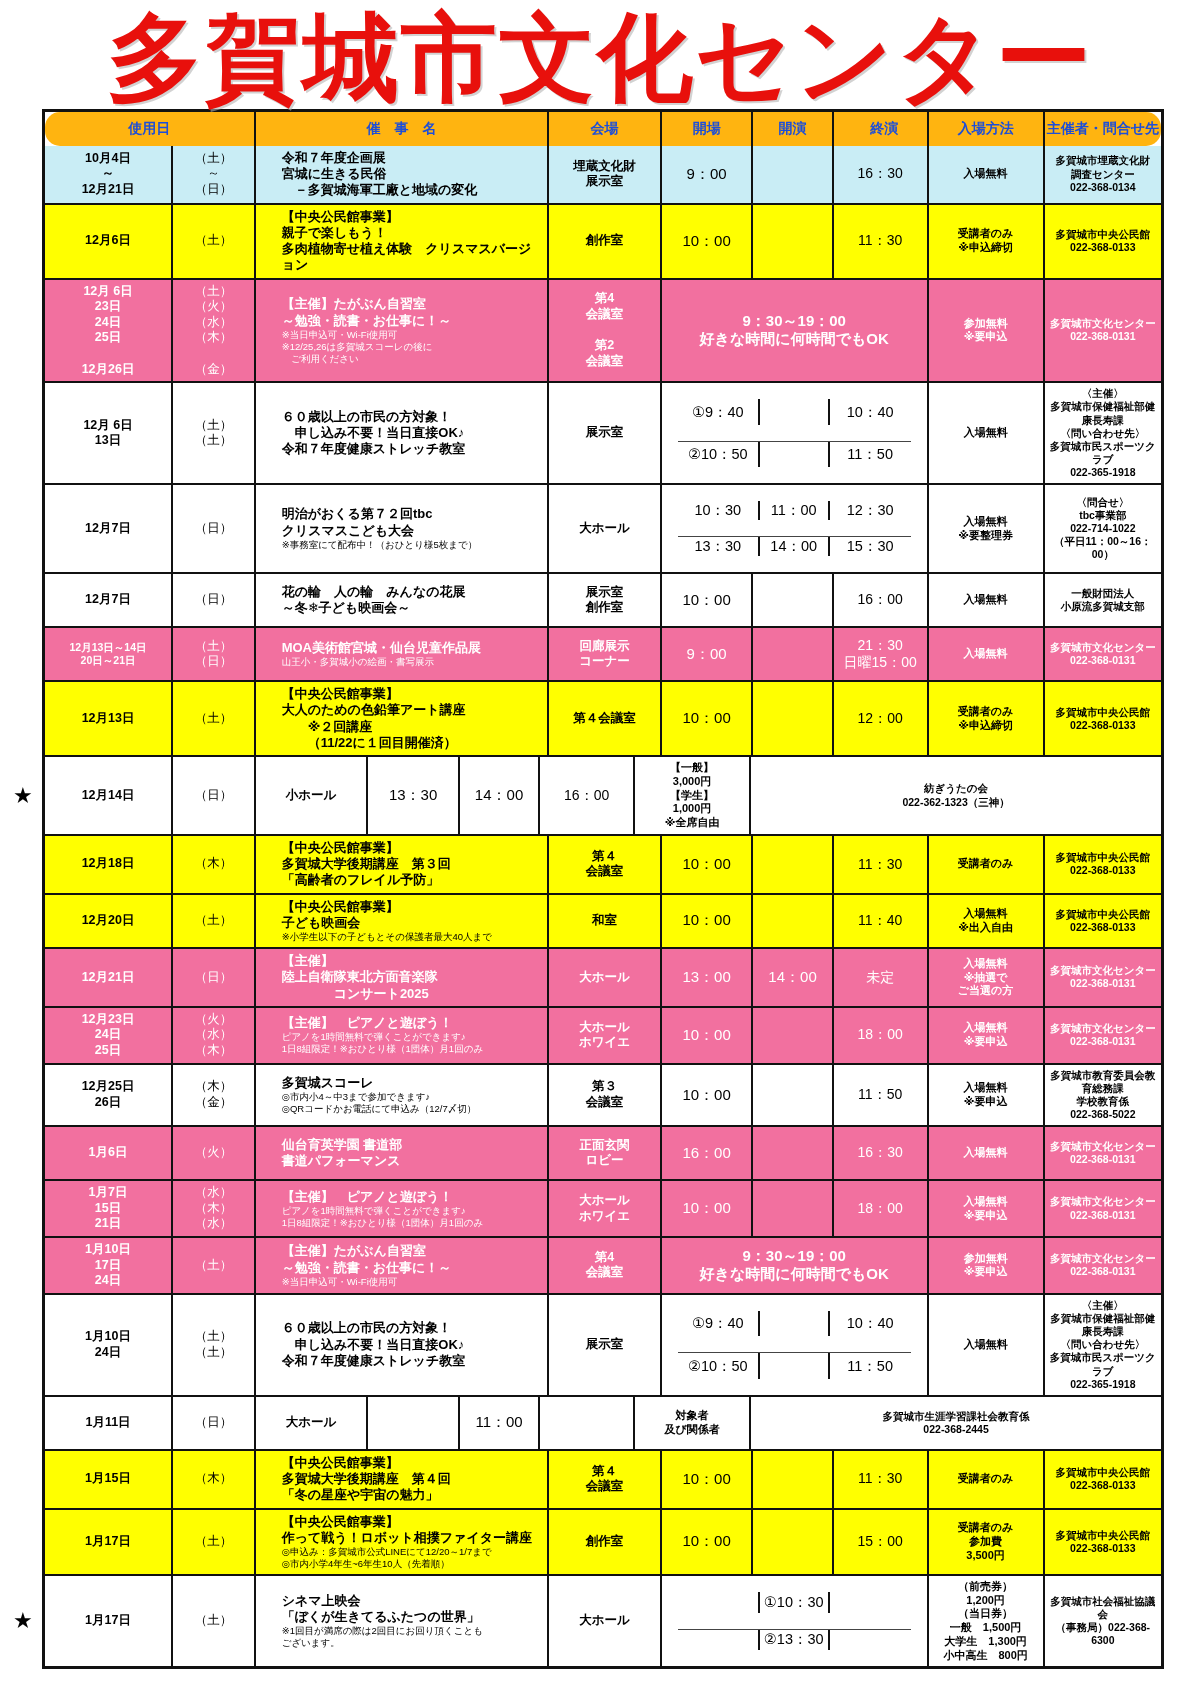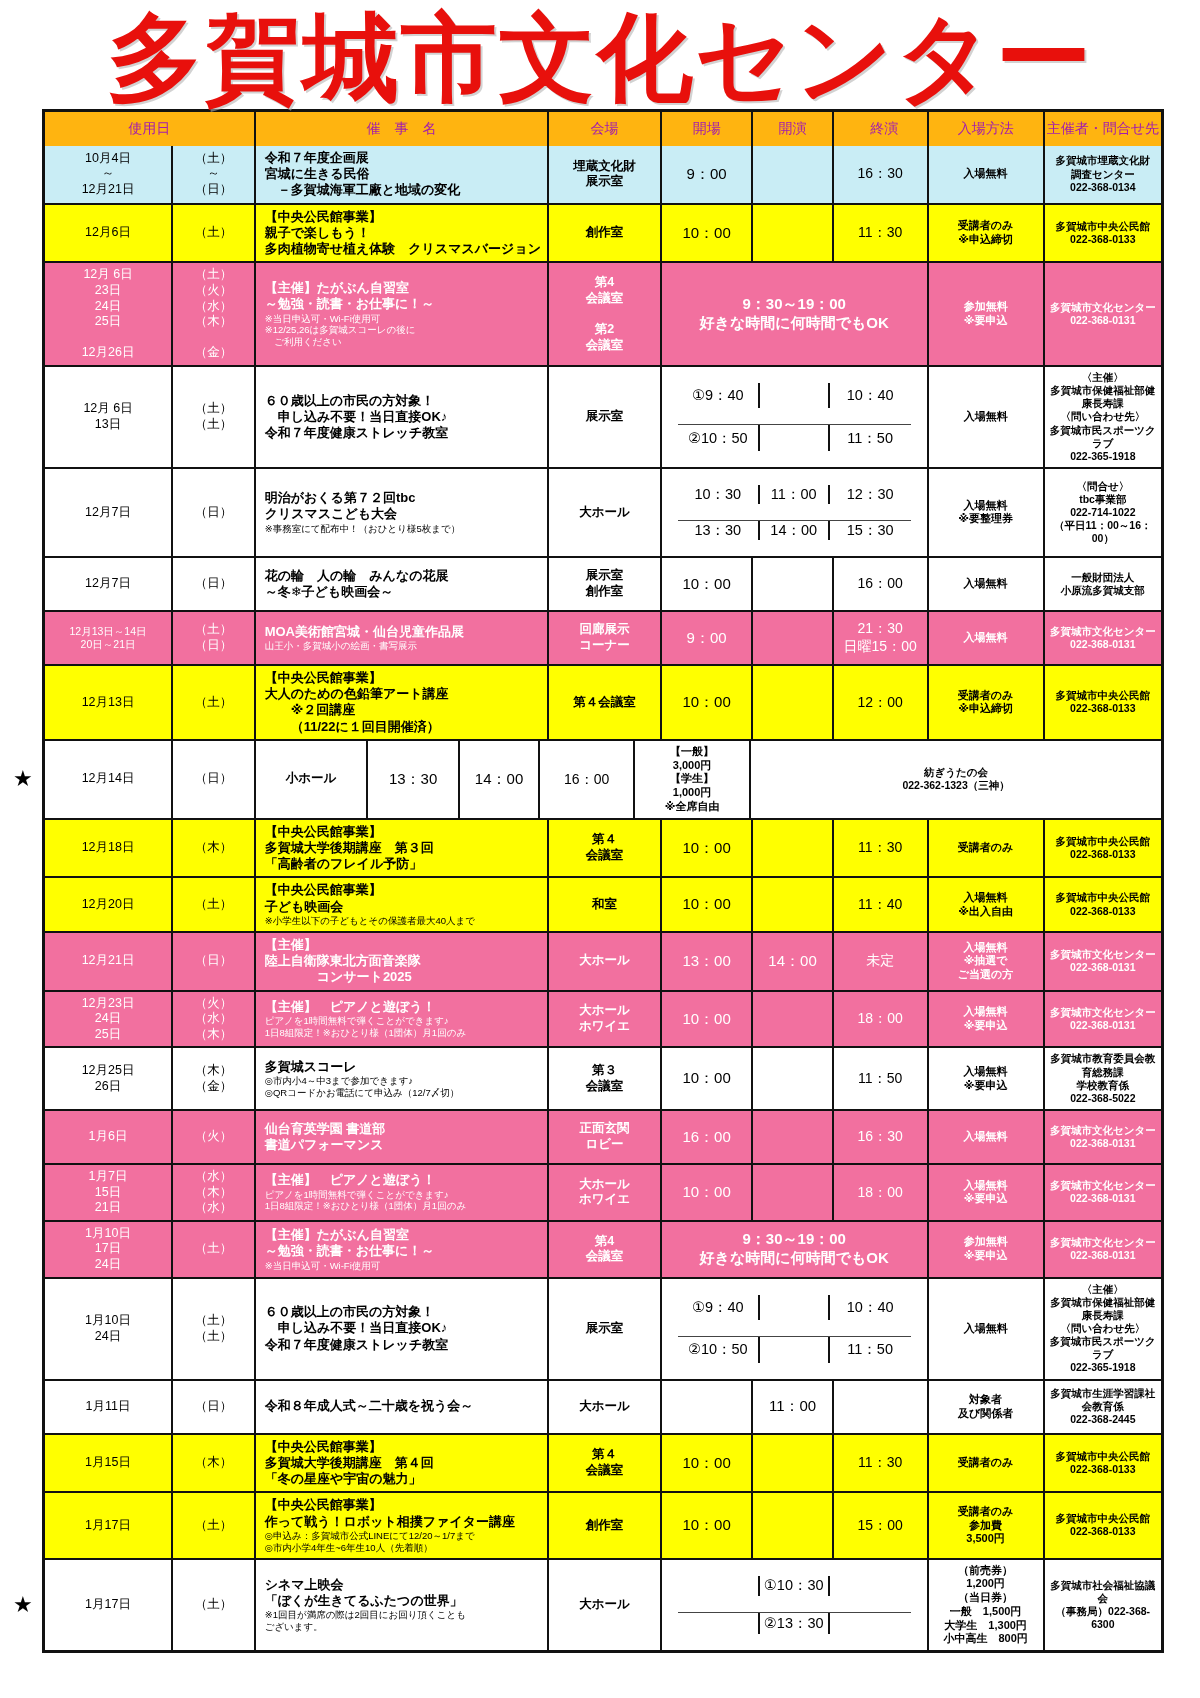--- a/index.html
+++ b/index.html
@@ -4,33 +4,33 @@
 <style>
   html,body{margin:0;padding:0;background:#fff;}
   body{width:1200px;font-family:"Liberation Sans","DejaVu Sans",sans-serif;color:#000;}
   .page{width:1200px;min-height:1698px;box-sizing:border-box;padding-top:8px;}
   .title{font-size:96px;font-weight:bold;color:var(--title);text-align:center;margin:0;line-height:1.05;
          text-shadow:2px 2px 0 rgba(180,180,180,.6);letter-spacing:2px;}
   .subtitle{font-size:54px;font-weight:bold;color:var(--subtitle);text-align:center;margin:2px 0 8px 0;line-height:1.1;}
   .grid{width:1116px;margin:0 42px;border:3px solid #111;}
   .row{display:flex;border-top:2px solid #111;position:relative;align-items:stretch;min-height:52px;}
   .row:first-child{border-top:none;}
-  .hrow{background:var(--header_bg);color:#a21caf;font-weight:normal;min-height:34px;}
+  .hrow{background:var(--header_bg);color:#1d4ed8;font-weight:bold;min-height:34px;border-radius:15px;}
   .hcell{display:flex;align-items:center;justify-content:center;font-size:14px;box-sizing:border-box;}
   .cell{box-sizing:border-box;display:flex;flex-direction:column;justify-content:center;align-items:center;
         text-align:center;padding:4px 2px;white-space:pre-line;line-height:1.25;}
   .cell + .cell, .hcell + .hcell, .cell + .c-split, .c-split + .cell{border-left:2px solid #111;}
   .bg-cyan{background:var(--cyan);}
   .bg-yellow{background:var(--yellow);}
   .bg-pink{background:var(--pink);color:#fff;}
   .bg-white{background:#fff;}
-  .c-date{width:11.3%;font-size:12.5px;font-weight:normal;}
+  .c-date{width:11.3%;font-size:12.5px;font-weight:bold;}
   .c-date.sm{font-size:10.5px;}
   .c-day{width:7.4%;font-size:12.5px;}
-  .c-event{width:26.3%;align-items:flex-start;text-align:left;padding-left:9px;padding-right:4px;}
+  .c-event{width:26.3%;align-items:flex-start;text-align:left;padding-left:26px;padding-right:4px;}
   .ev-main{font-size:13px;font-weight:bold;line-height:1.25;}
   .ev-small{font-size:9.5px;line-height:1.25;}
   .c-venue{width:10.1%;font-size:12.5px;font-weight:bold;}
   .c-open{width:8.2%;font-size:15px;}
   .c-start{width:7.2%;font-size:15px;}
   .c-end{width:8.5%;font-size:14px;}
   .c-span{width:23.9%;font-size:15px;font-weight:bold;}
   .c-split{width:23.9%;display:flex;flex-direction:column;padding:16px;box-sizing:border-box;}
   .half{flex:1;display:flex;align-items:stretch;}
   .half + .half{border-top:1.5px solid #444;margin-top:16px;}
@@ -368,21 +368,20 @@
           <div class="cell c-adm">入場無料</div>
           <div class="cell c-contact">〈主催〉
 多賀城市保健福祉部健康長寿課
 〈問い合わせ先〉
 多賀城市民スポーツクラブ
 022-365-1918</div>
         </div>
         <div class="row bg-white">
           <div class="cell c-date">1月11日</div>
           <div class="cell c-day">（日）</div>
-          <div class="cell c-event"><div class="ev-main">令和８年成人式～二十歳を祝う会～</div></div>
           <div class="cell c-venue">大ホール</div>
           <div class="cell c-open"></div>
           <div class="cell c-start">11：00</div>
           <div class="cell c-end"></div>
           <div class="cell c-adm">対象者
 及び関係者</div>
           <div class="cell c-contact">多賀城市生涯学習課社会教育係
 022-368-2445</div>
         </div>
         <div class="row bg-yellow">

